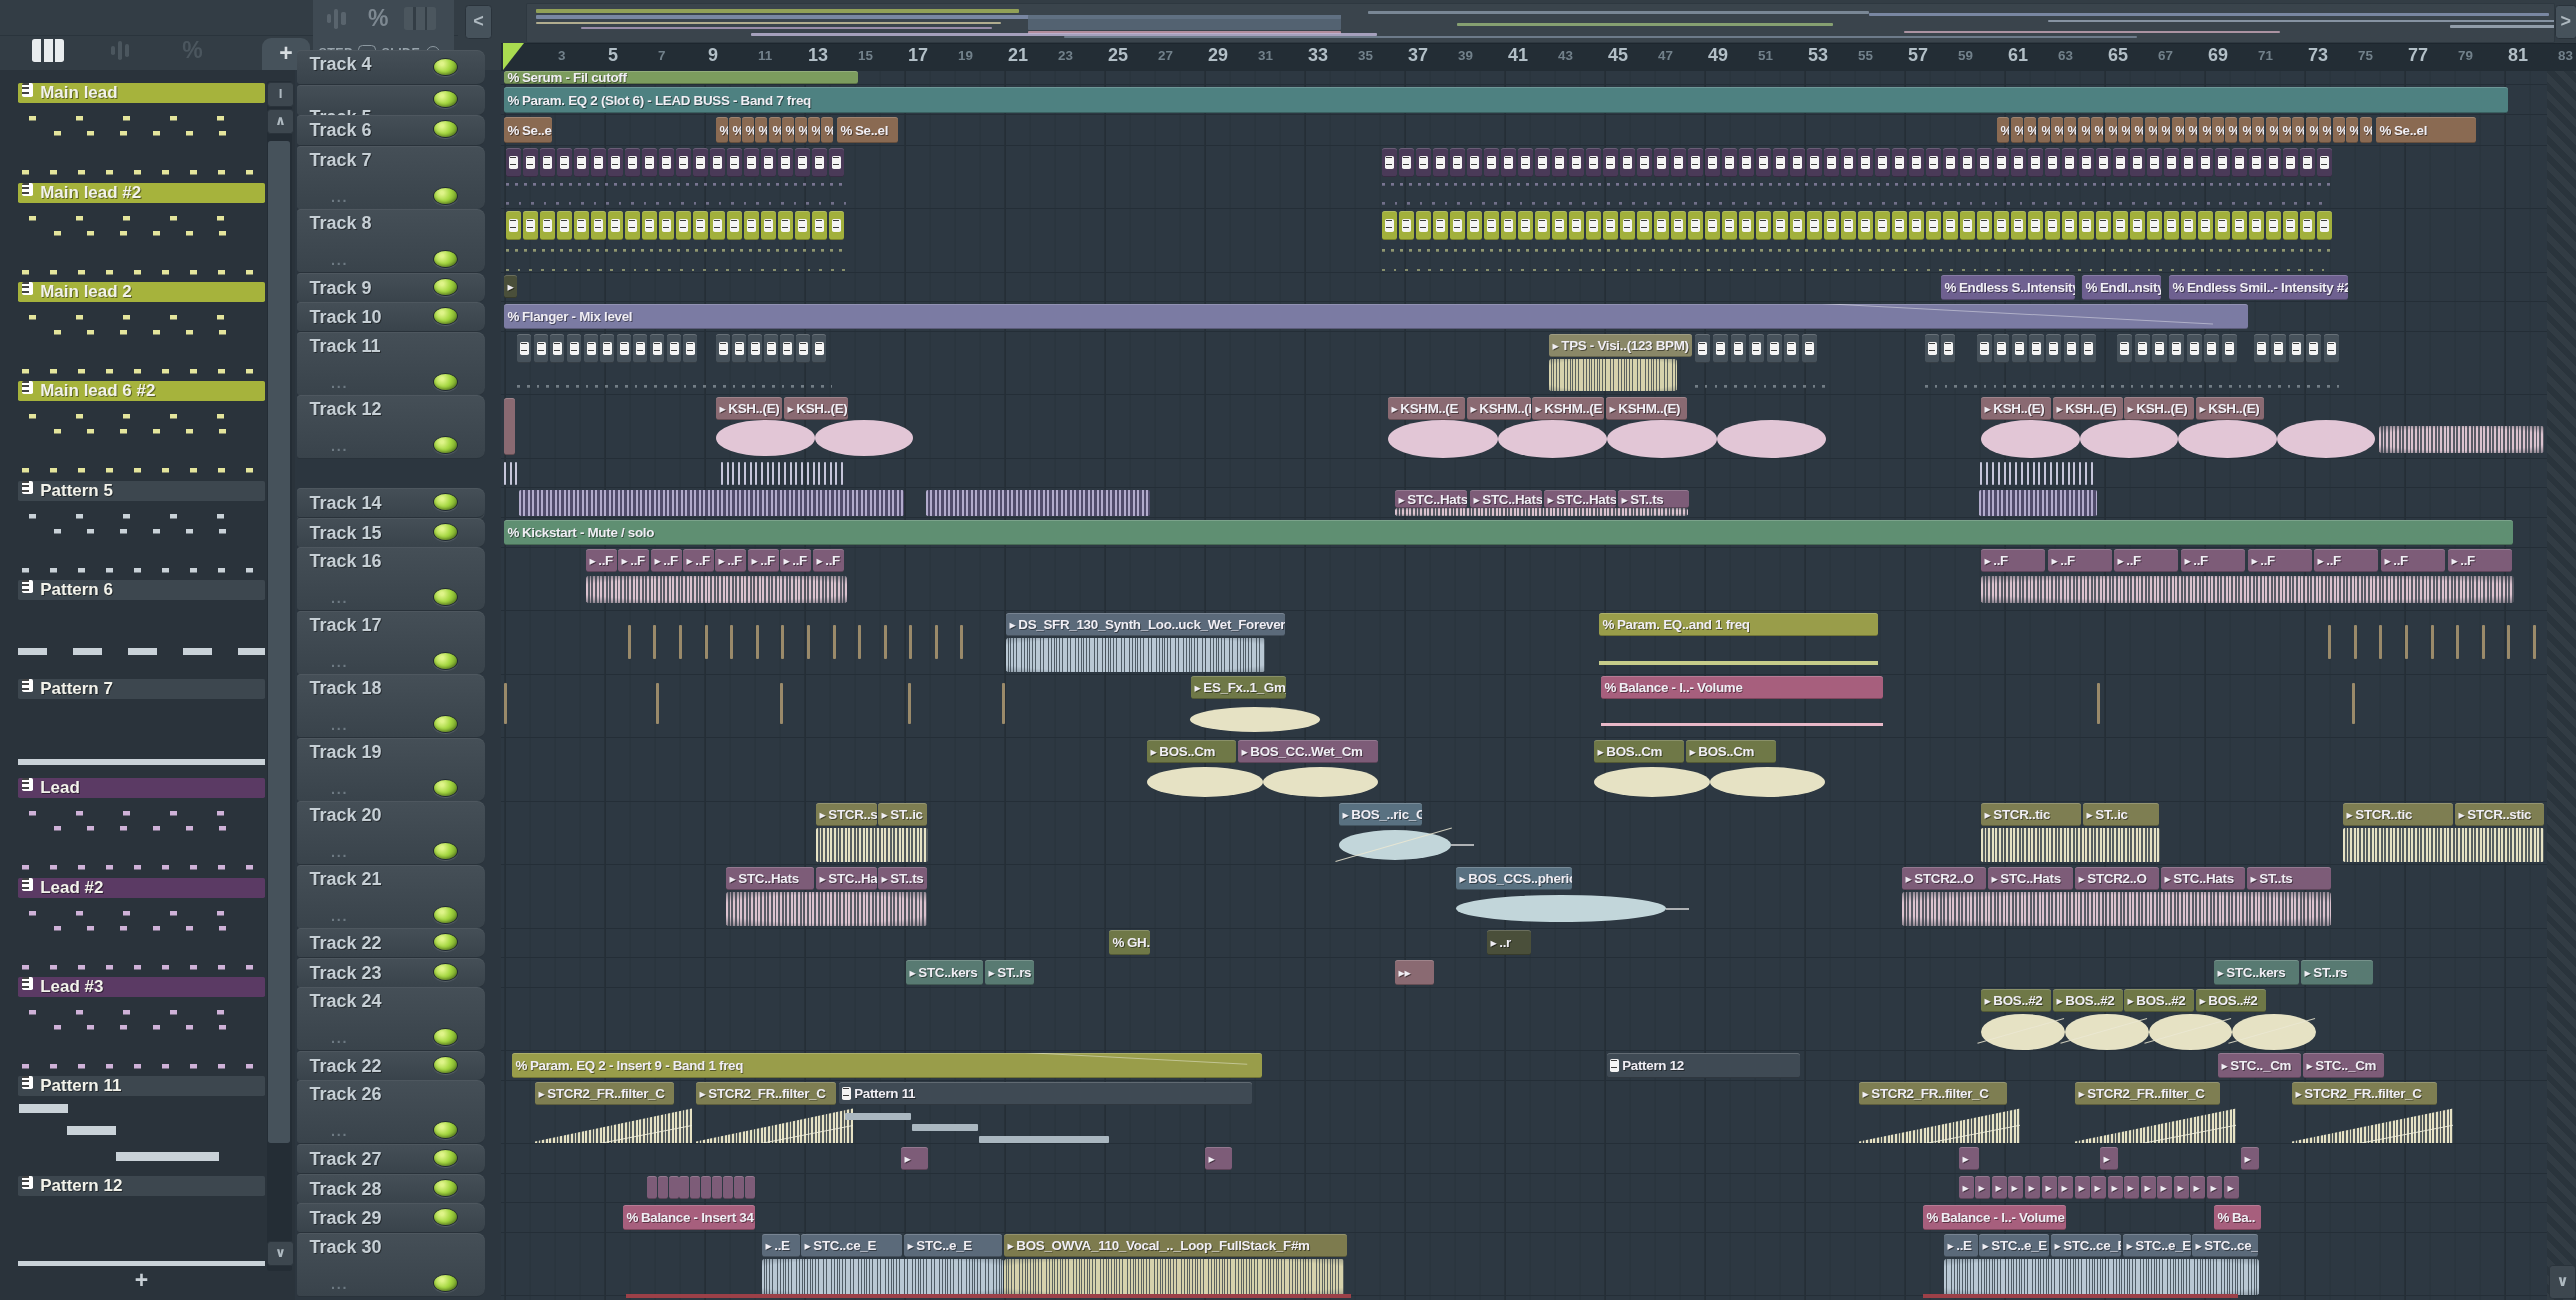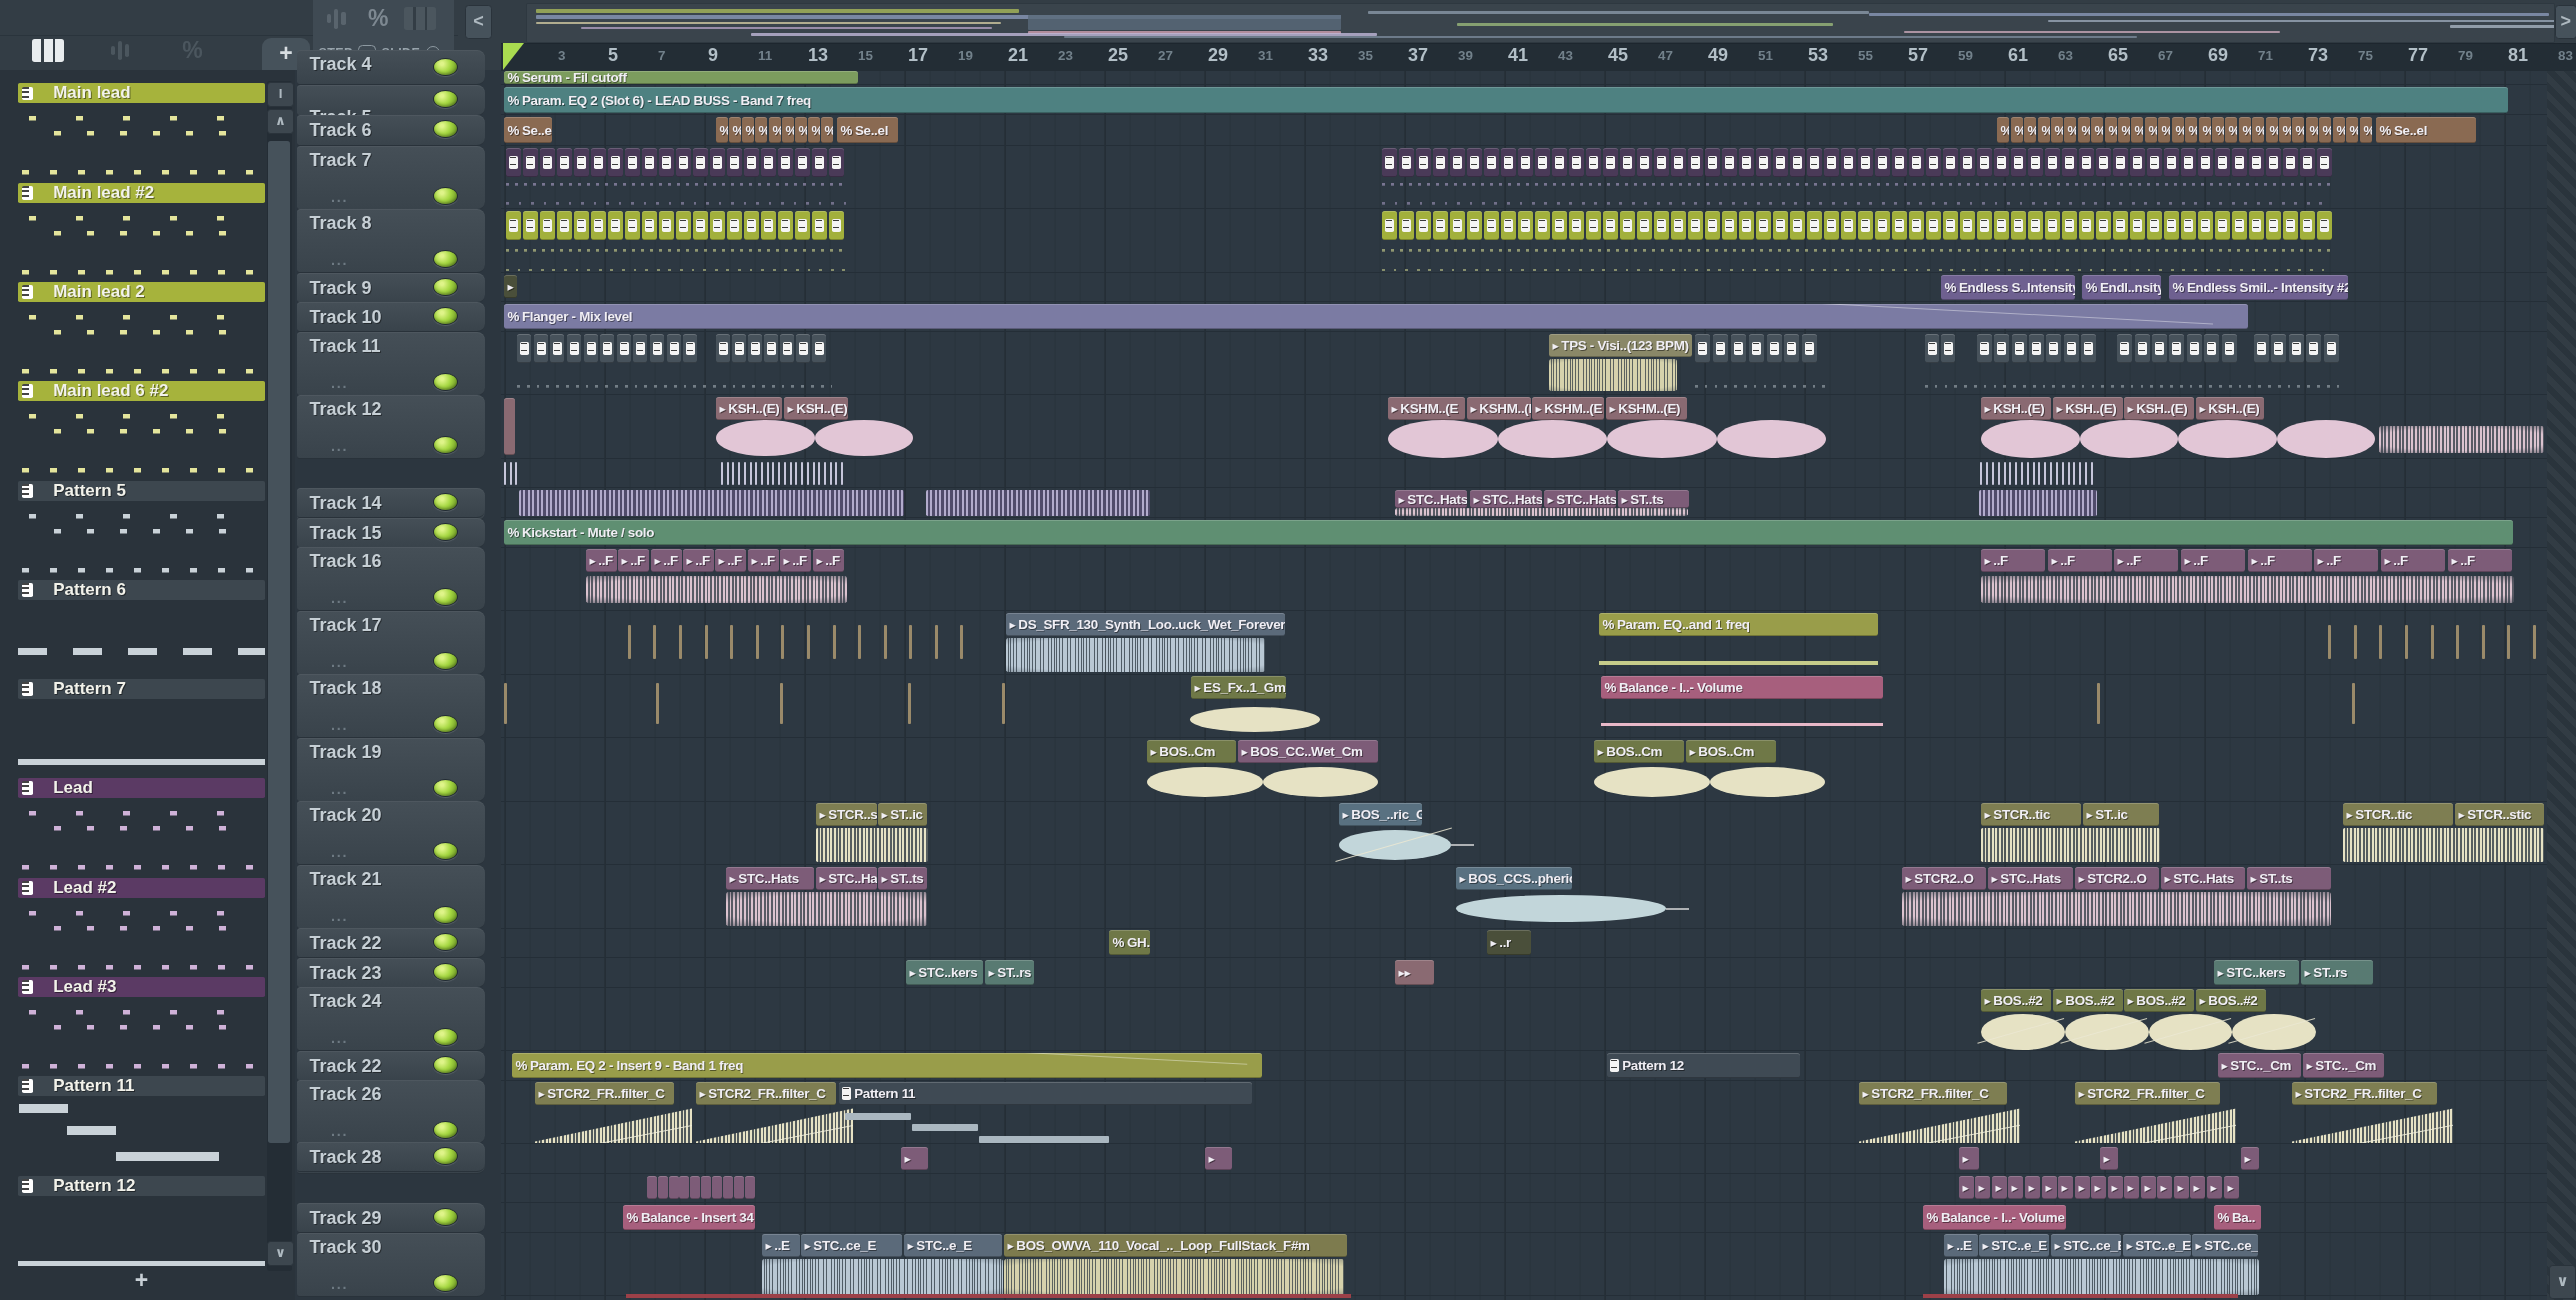--- a/index.html
+++ b/index.html
@@ -35,21 +35,21 @@
   #minimap{left:526px;top:2.7px;width:2027px;height:38px;background:#3a444c;border:0.9px solid #2e3840;border-radius:1.8px;overflow:hidden;}
   #minimap .seg{position:absolute;border-radius:0.9px;}
   
   #ruler{left:501px;top:43px;width:2075px;height:28px;background:#232d35;border-top:0.9px solid #1d262e;}
   .rnum{position:absolute;top:3.6px;color:#72818b;font-size:13.4px;font-weight:bold;}
   .rnum.big{color:#b2bfc7;font-size:18px;top:0.9px;}
   #playhead{left:503px;top:43px;width:0;height:0;border-top:27px solid #aadc50;border-right:21.5px solid transparent;}
   
   #sidebar{left:0;top:70px;width:295px;height:1231px;background:#2a333b;}
   .pcard{position:absolute;left:18px;width:247px;}
-  .pcard .phdr{height:19.7px;border-radius:1.8px;display:flex;align-items:center;gap:20px;padding-left:3.6px;
+  .pcard .phdr{height:19.7px;border-radius:1.8px;display:flex;gap:7px;padding-left:3.6px;
     color:#f2f2ea;font-size:17px;font-weight:bold;text-shadow:0.9px 0.9px 0 rgba(0,0,0,.45);white-space:nowrap;overflow:hidden;}
   .pcard .pbody{height:72px;margin-top:0.9px;border-radius:1.8px;}
   .ph-olive{background:#a6b33c}.pb-olive{background:#51583a;--dot:#e4e59c;}
   .ph-gray{background:#3d474f}.pb-gray{background:#3a444c;--dot:#c9d2d8;}
   .ph-purp{background:#5b3a64}.pb-purp{background:#453c55;--dot:#cfb2d8;}
   .pv-notes{background:
     repeating-linear-gradient(90deg,var(--dot) 0 7.2px,transparent 7.2px 47px),
     repeating-linear-gradient(90deg,var(--dot) 0 7.2px,transparent 7.2px 33px),
     repeating-linear-gradient(90deg,var(--dot) 0 7.2px,transparent 7.2px 28px);
     background-size:82% 4.5px,70% 4.5px,100% 4.5px;background-position:10.7px 12.5px,36px 27px,3.6px 66px;background-repeat:no-repeat;}
@@ -452,21 +452,21 @@
         <div class="tlabel">Track 26</div>
         <div class="tdots">...</div>
         <div class="led" style="right: 27px; bottom: 3.6px;"></div>
       </div>
       <div class="rsep abs" style="top: 1143px;"></div>
       <div class="trow abs" style="top: 1144px; height: 29px;">
         <div class="tlabel" style="top: 4.5px;">Track 27</div>
         <div class="led" style="right: 27px; top: 5.4px;"></div>
       </div>
       <div class="rsep abs" style="top: 1173px;"></div>
-      <div class="trow abs" style="top: 1142px; height: 29px;">
+      <div class="trow abs" style="top: 1174px; height: 29px;">
         <div class="tlabel" style="top: 4.5px;">Track 28</div>
         <div class="led" style="right: 27px; top: 5.4px;"></div>
       </div>
       <div class="rsep abs" style="top: 1202px;"></div>
       <div class="trow abs" style="top: 1203px; height: 29px;">
         <div class="tlabel" style="top: 4.5px;">Track 29</div>
         <div class="led" style="right: 27px; top: 5.4px;"></div>
       </div>
       <div class="rsep abs" style="top: 1232px;"></div>
       <div class="trow abs" style="top: 1233px; height: 63px;">

